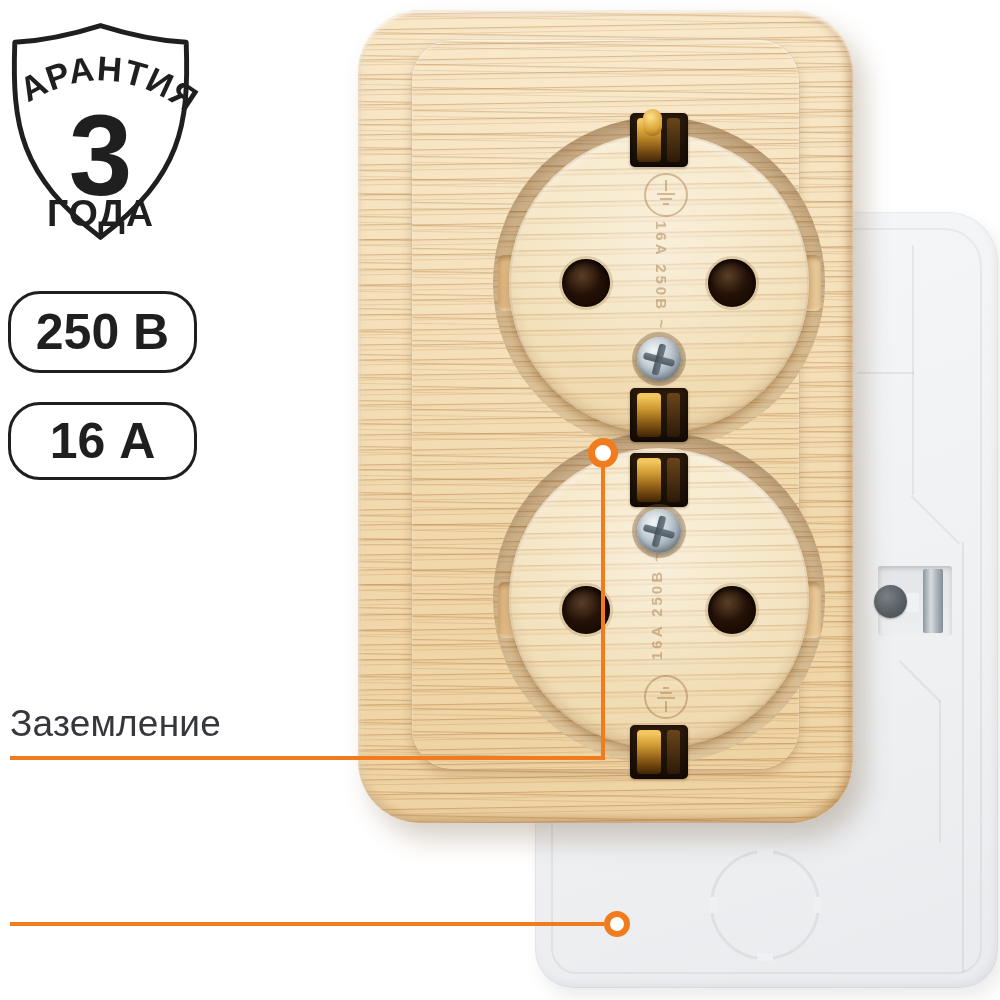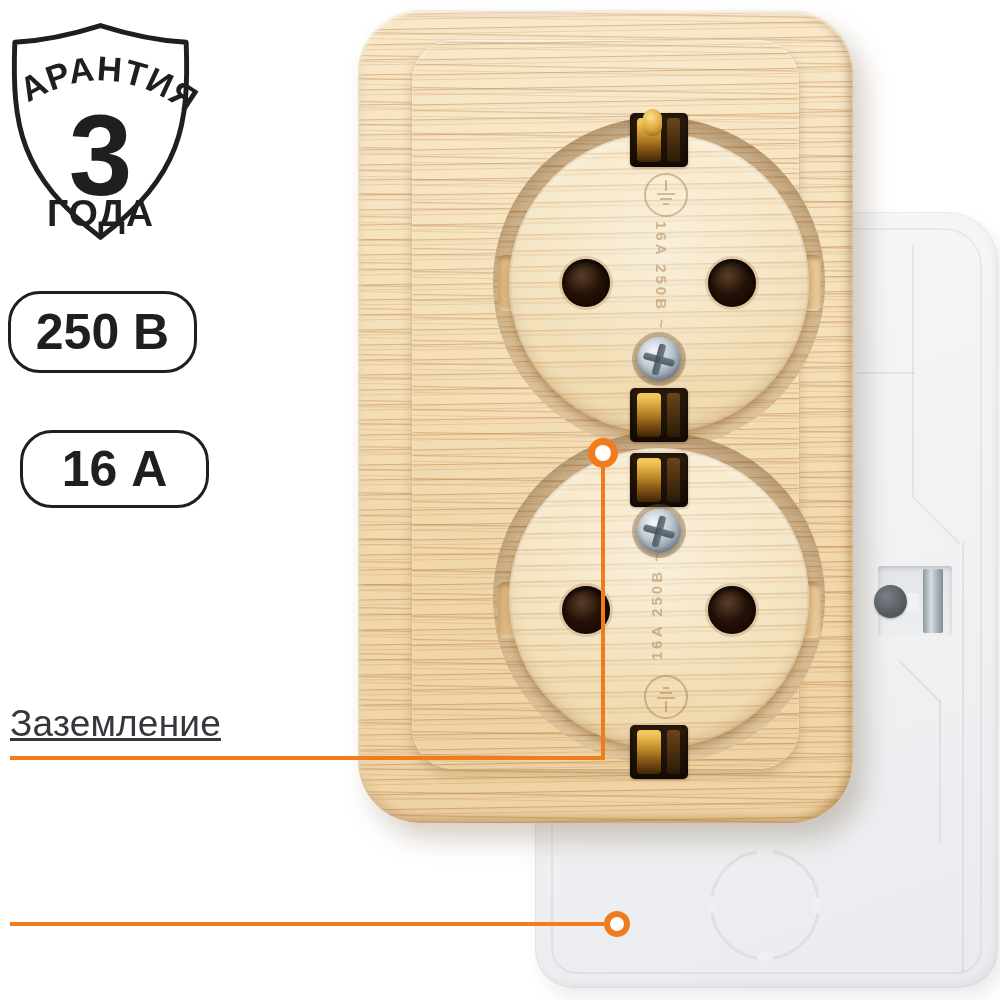--- a/index.html
+++ b/index.html
@@ -120,26 +120,26 @@
 
   
   .shield{left:2px;top:12px;width:197px;height:234px;}
   .w-arc{font:700 35px "Liberation Sans",sans-serif;fill:var(--ink);letter-spacing:1px;}
   .w-num{font:700 116px "Liberation Sans",sans-serif;fill:var(--ink);}
   .w-bot{font:700 38px "Liberation Sans",sans-serif;fill:var(--ink);letter-spacing:1px;}
   .badge{border:3px solid var(--ink);border-radius:32px;background:#fff;
     display:flex;align-items:center;justify-content:center;
     font:700 50px "Liberation Sans",sans-serif;color:var(--ink);}
   .badge-voltage{left:8px;top:291px;width:183px;height:76px;}
-  .badge-current{left:20px;top:402px;width:183px;height:72px;margin-top:28px;}
+  .badge-current{left:8px;top:402px;width:183px;height:72px;}
 
   
   .callout-label{font:400 37px/1.1 "Liberation Sans",sans-serif;color:var(--label);
     letter-spacing:.2px;white-space:nowrap;}
-  .lbl-ground{left:10px;top:704px;text-decoration:underline;}
+  .lbl-ground{left:10px;top:704px;}
   .lbl-plate{left:10px;top:874px;}
   .oline{background:var(--accent);z-index:40;}
   .ln-g-h{left:10px;top:756px;width:595px;height:4px;}
   .ln-g-v{left:601px;top:455px;width:4px;height:305px;}
   .ln-p-h{left:10px;top:922px;width:594px;height:4px;}
   .odot{border-radius:50%;background:#fff;border:7px solid var(--accent);z-index:41;}
   .dot-g{left:588px;top:438px;width:16px;height:16px;}
   .dot-p{left:604px;top:911px;width:14px;height:14px;border-width:6px;}
 </style>
 </head>

